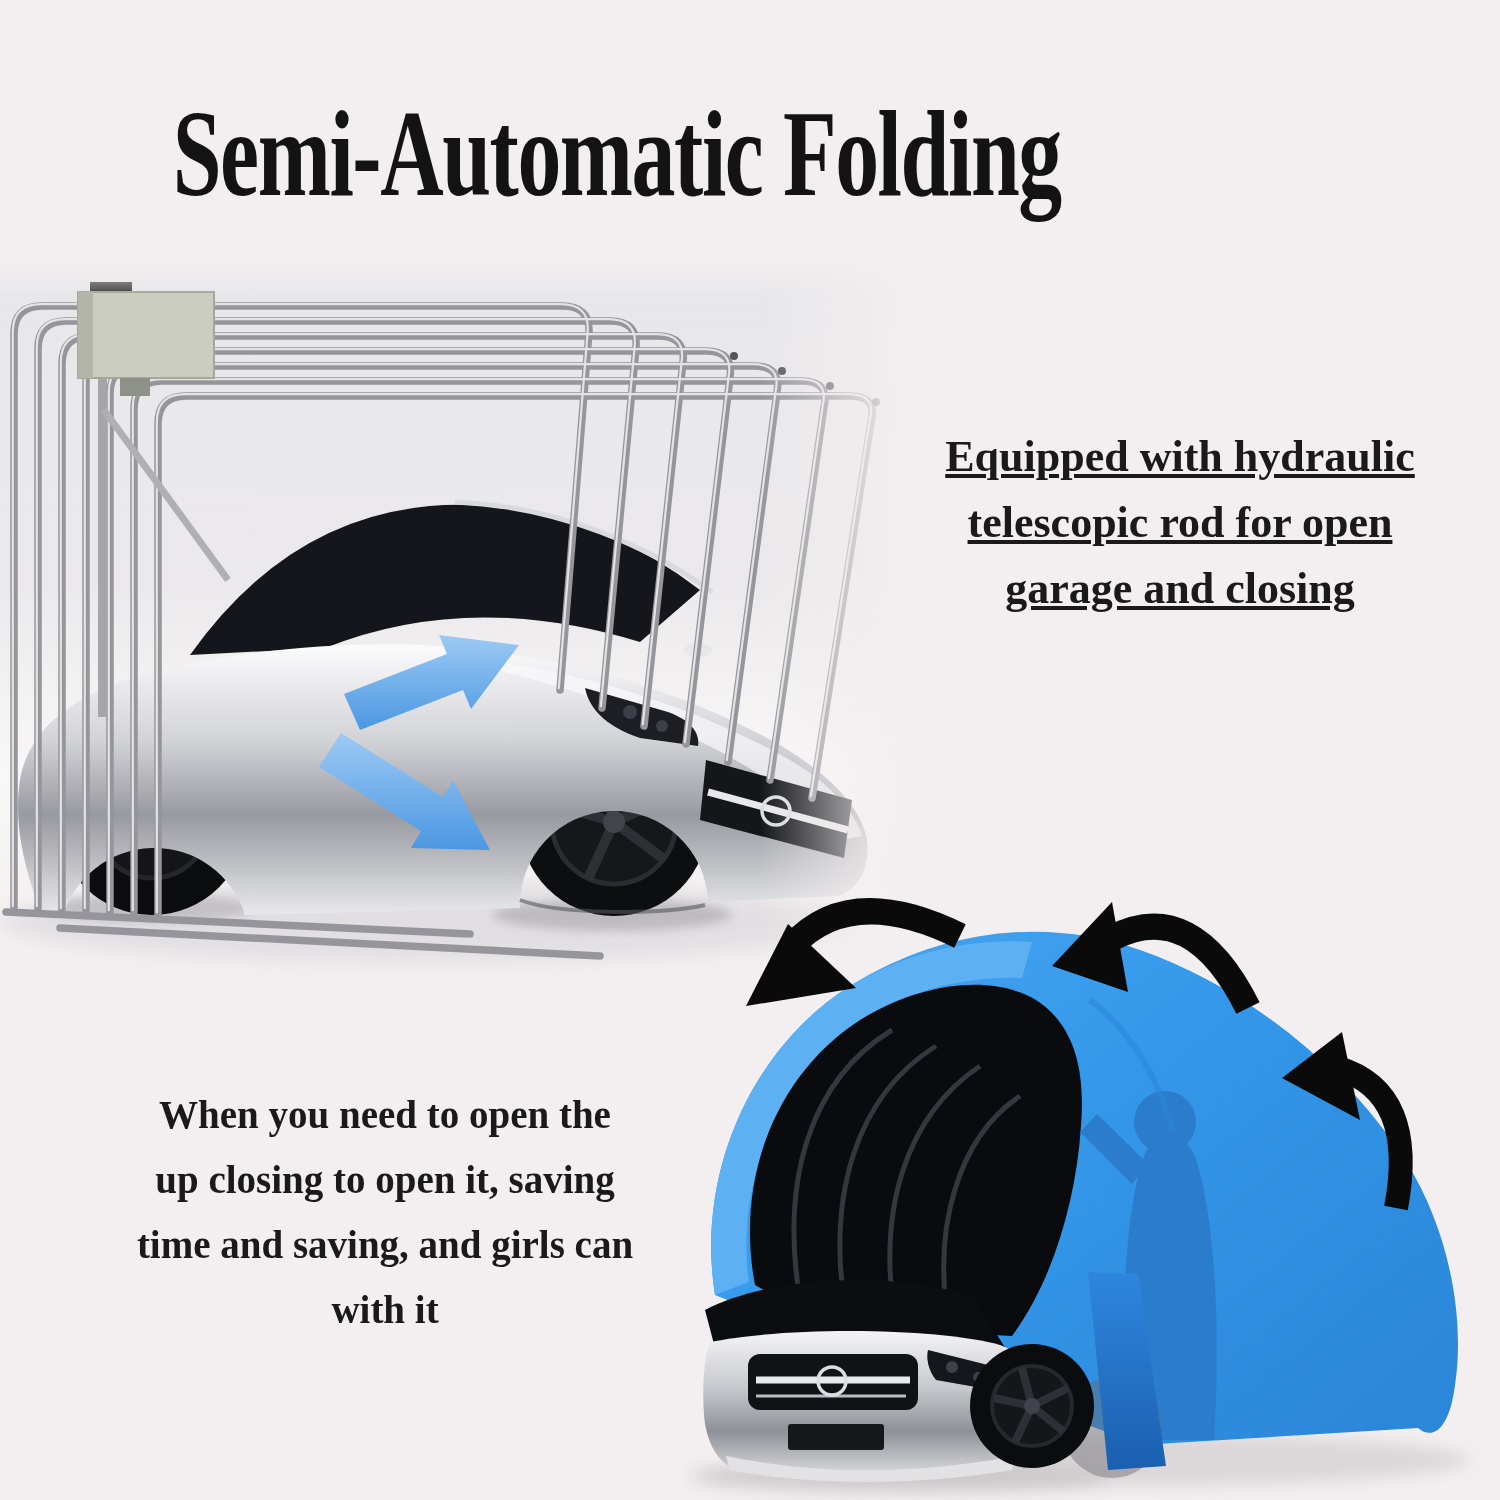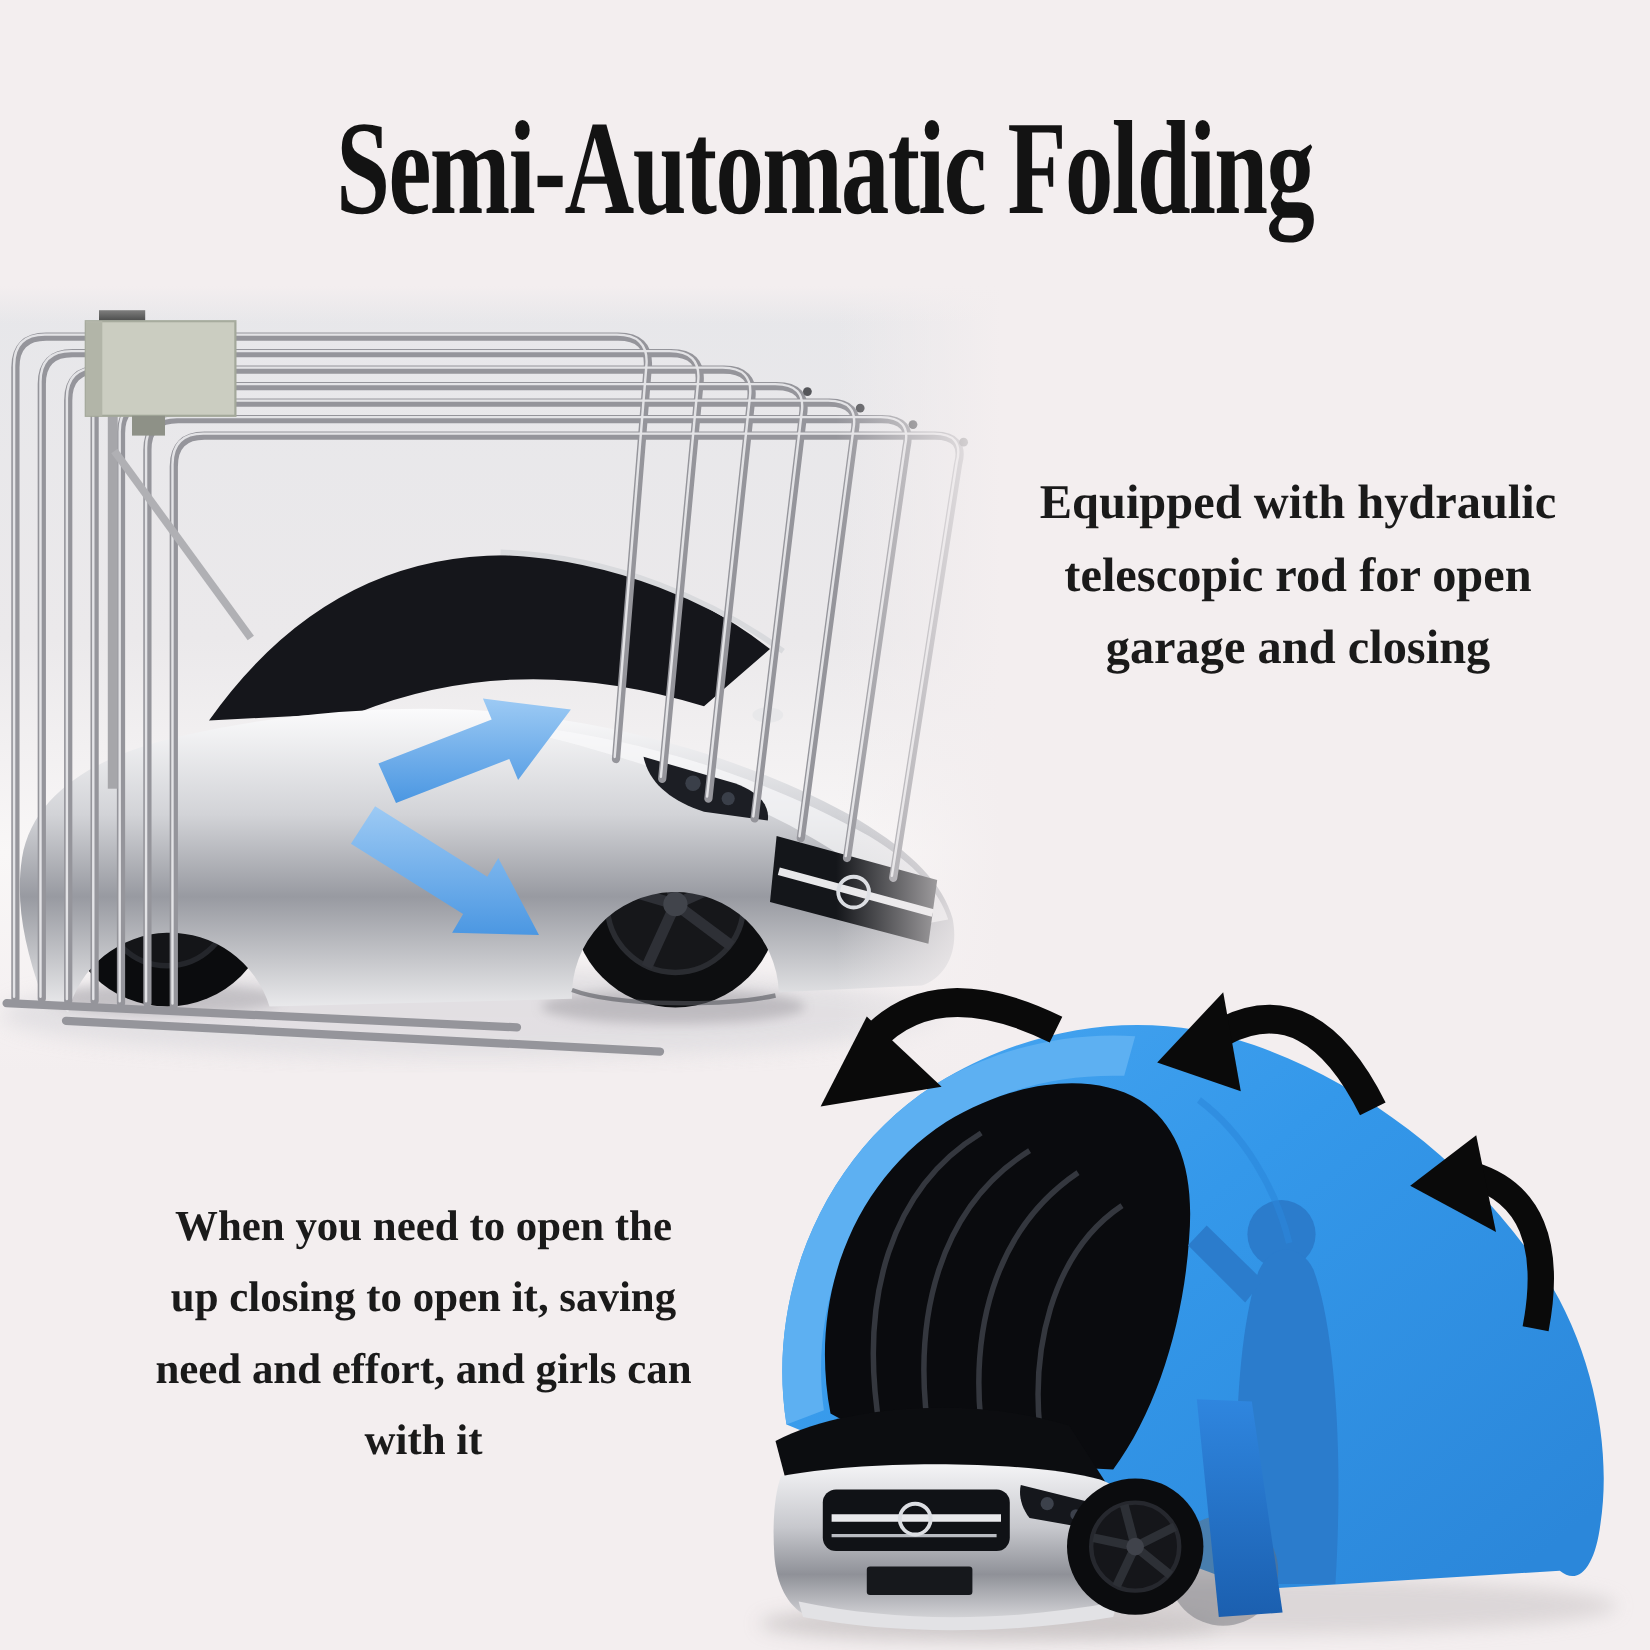--- a/index.html
+++ b/index.html
@@ -5,34 +5,34 @@
   html,body{margin:0;padding:0;}
   body{
     width:1500px;height:1500px;
     background:#f3eeef;
     font-family:"Liberation Serif","DejaVu Serif",serif;
     position:relative;overflow:hidden;
   }
   .canvas{position:absolute;left:0;top:0;width:1500px;height:1500px;}
   .title-wrap{
     position:absolute;left:0;top:84px;width:1500px;height:140px;
-    display:flex;align-items:center;justify-content:center;
+    display:flex;align-items:center;
   }
   .title{
     font-size:122px;font-weight:700;color:#131313;
     white-space:nowrap;letter-spacing:-2px;
     transform:scaleX(0.72);transform-origin:center;
     line-height:1;
   }
   .feature{
     position:absolute;text-align:center;font-weight:700;color:#1a1a1a;
   }
   .feature-top{
     left:880px;top:424px;width:600px;
-    font-size:44px;line-height:66px;
+    font-size:44px;line-height:66px;text-decoration:underline;
   }
   .feature-bottom{
     left:52px;top:1082px;width:666px;
     font-size:39px;line-height:65px;
   }
   .photo{position:absolute;}
   svg{display:block;}
 </style>
 </head>
 <body>
@@ -180,21 +180,21 @@
 
   <div class="feature feature-top">
     <div>Equipped with hydraulic</div>
     <div>telescopic rod for open</div>
     <div>garage and closing</div>
   </div>
 
   <div class="feature feature-bottom">
     <div>When you need to open the</div>
     <div>up closing to open it, saving</div>
-    <div>need and effort, and girls can</div>
+    <div>time and saving, and girls can</div>
     <div>with it</div>
   </div>
 
   <svg class="photo" style="left:660px;top:880px" width="840" height="620" viewBox="0 0 840 620">
     <defs>
       <linearGradient id="dome" x1="0" y1="0" x2="1" y2="0.85">
         <stop offset="0" stop-color="#4aa7f1"></stop>
         <stop offset="0.45" stop-color="#3498ea"></stop>
         <stop offset="1" stop-color="#2b87da"></stop>
       </linearGradient>

